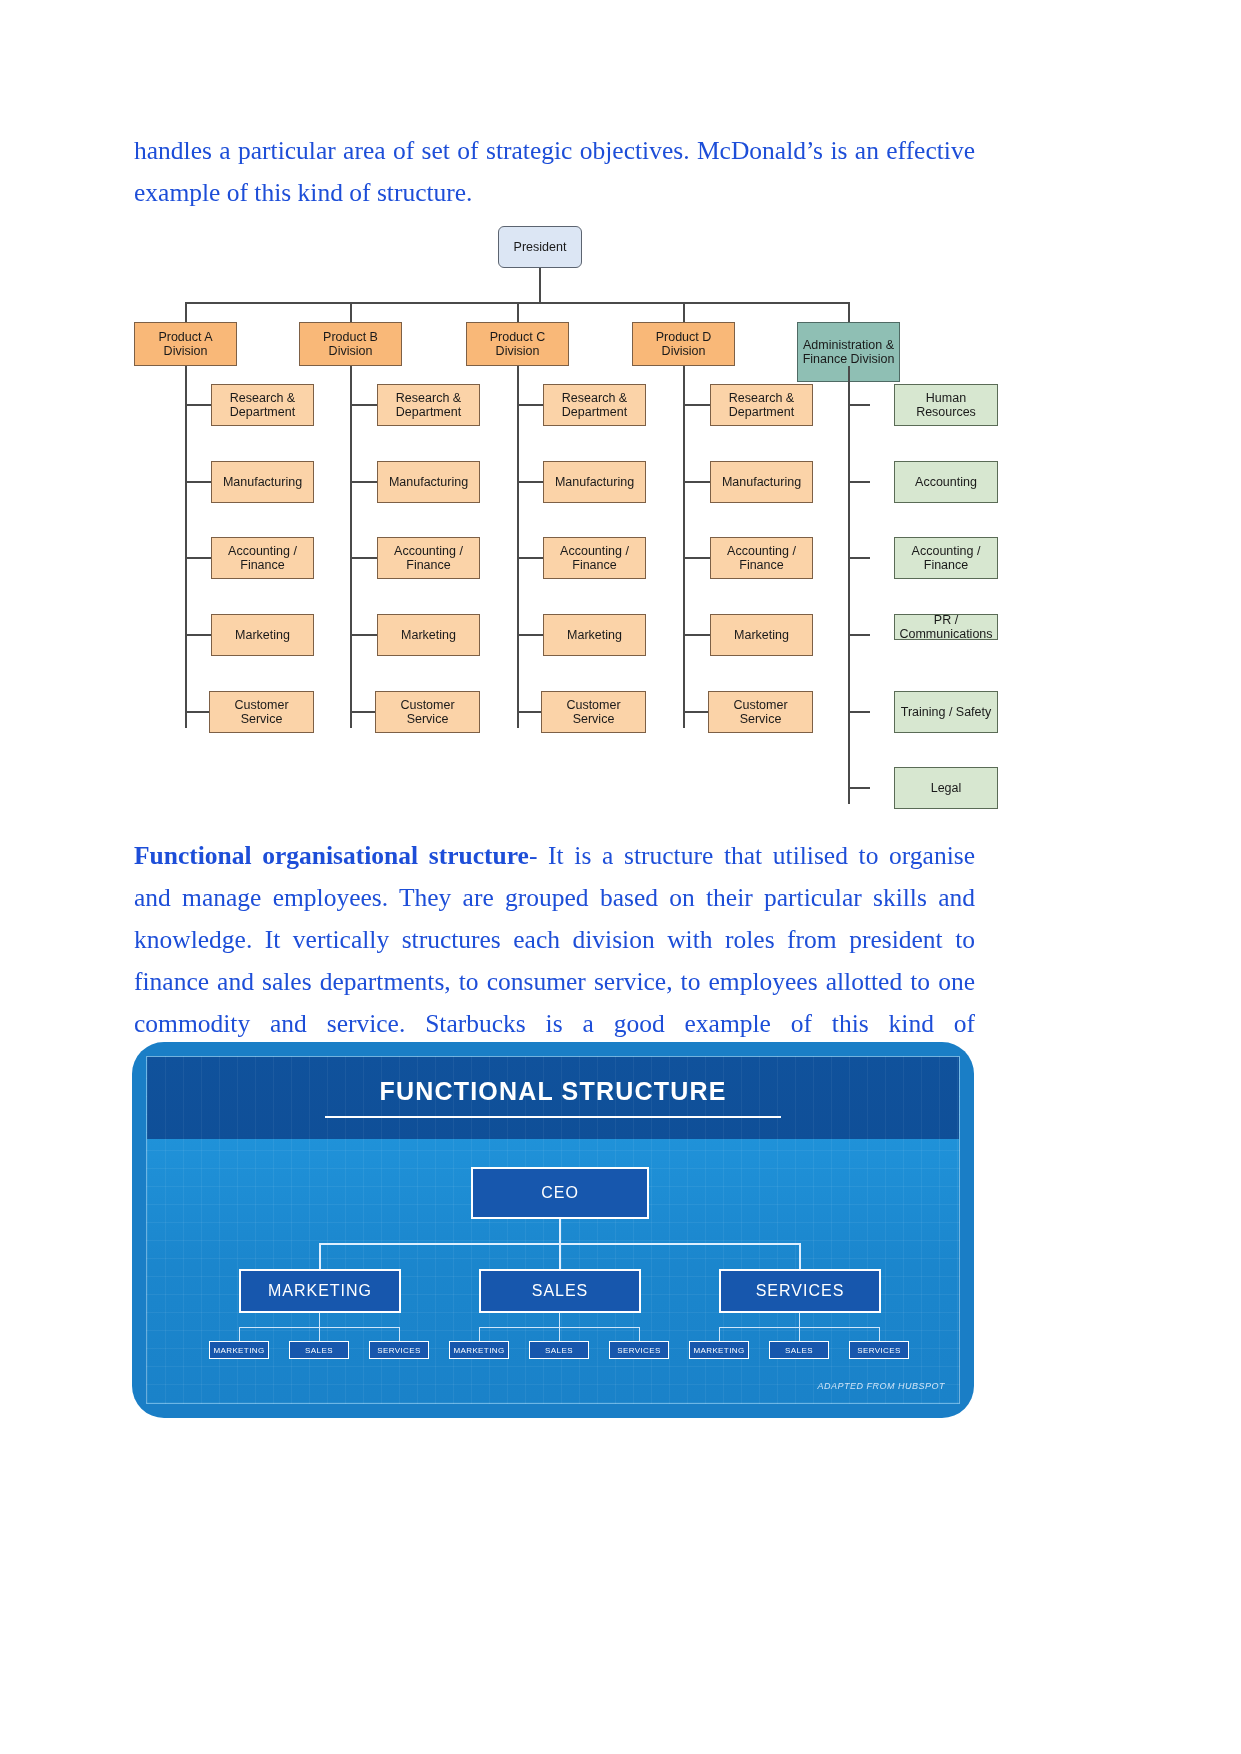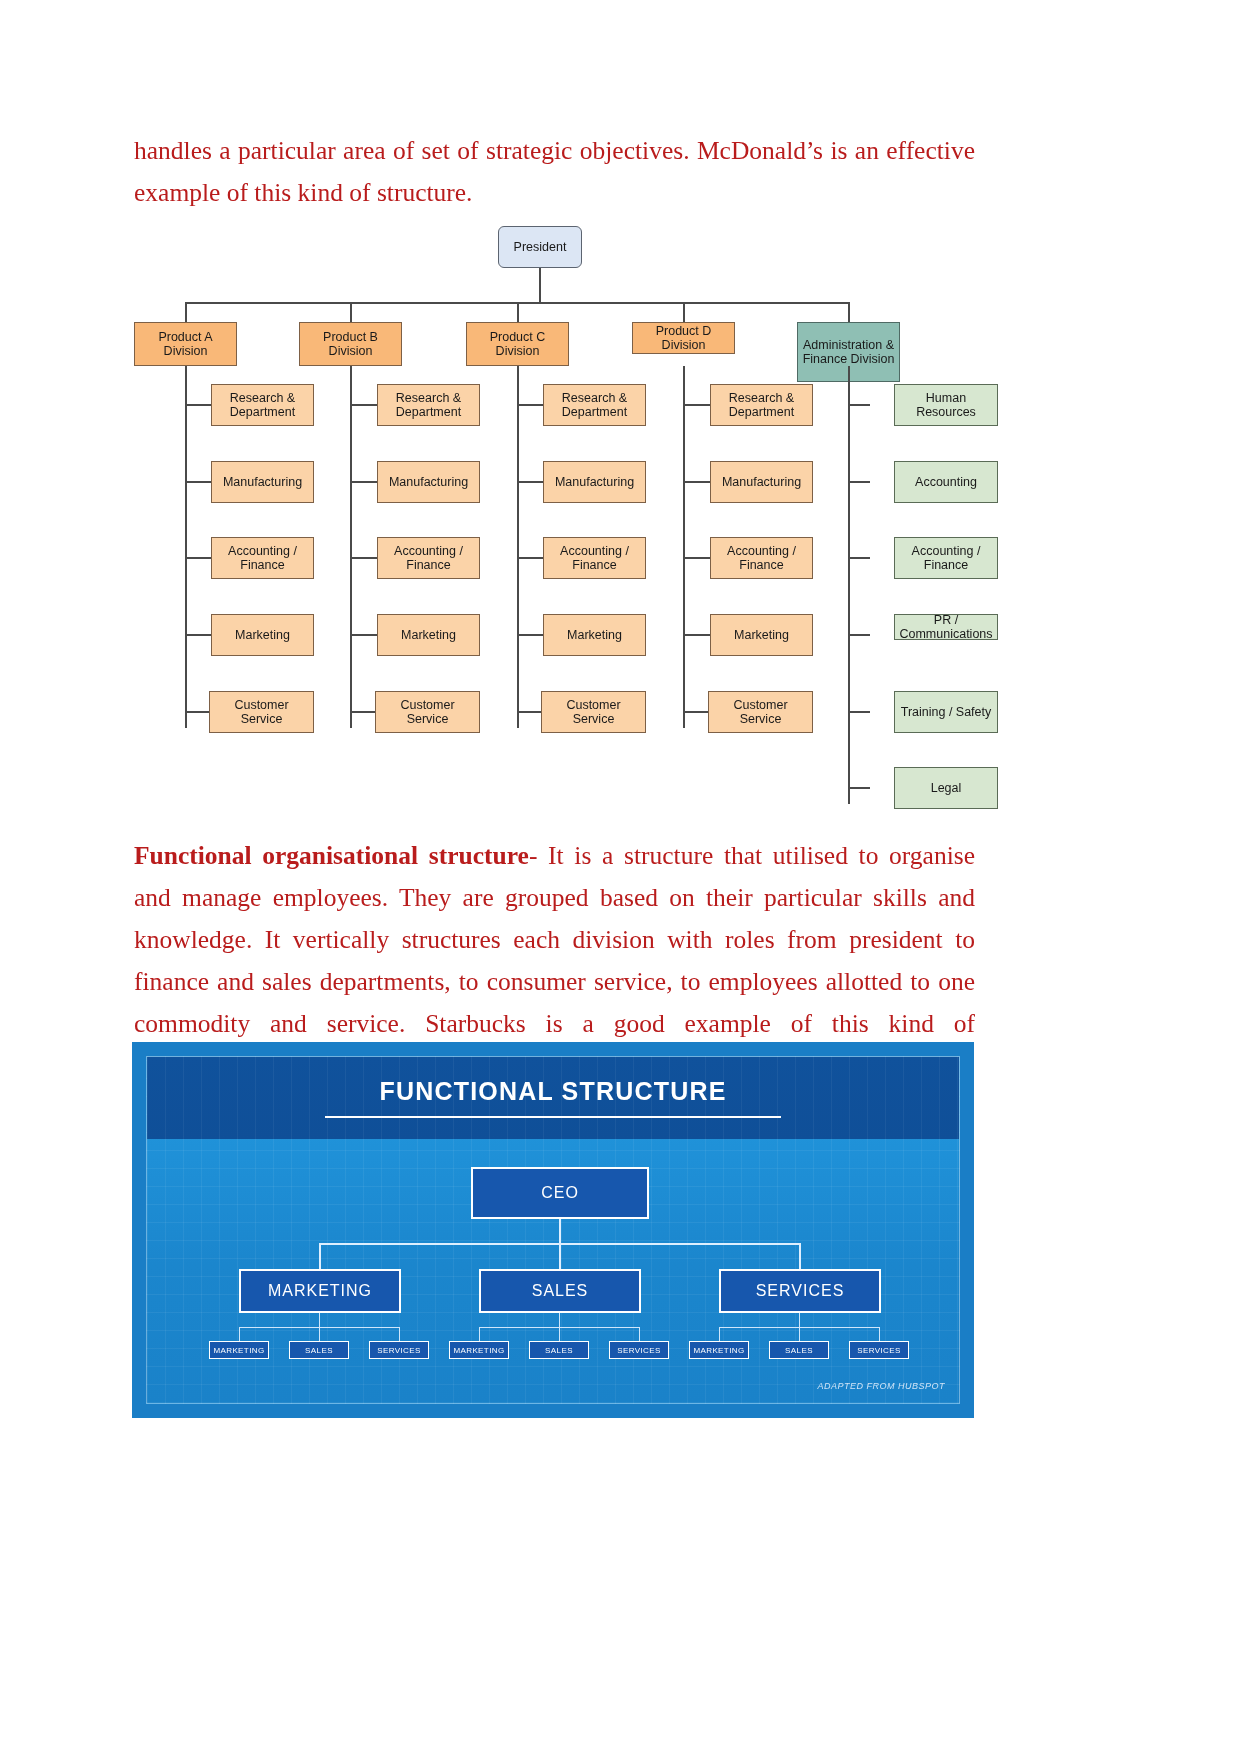--- a/index.html
+++ b/index.html
@@ -22,21 +22,21 @@
   }
   .body-text {
     position: absolute;
     left: 134px;
     width: 841px;
     font-family: "Liberation Serif", serif;
     font-size: 25.5px;
     line-height: 42px;
     text-align: justify;
     text-justify: inter-word;
-    color: #b91c1c;
+    color: #1d4ed8;
   }
   .body-text b { font-weight: bold; }
 
   
   .orgchart {
     position: absolute;
     left: 134px;
     top: 218px;
     width: 845px;
     height: 600px;
@@ -74,20 +74,21 @@
     left: 132px;
     top: 1042px;
     width: 842px;
     height: 376px;
     background:
       repeating-linear-gradient(90deg, rgba(255,255,255,0.055) 0 1px, rgba(0,0,0,0) 1px 16px),
       repeating-linear-gradient(0deg, rgba(255,255,255,0.055) 0 1px, rgba(0,0,0,0) 1px 16px),
       linear-gradient(180deg, #1f8ad2 0%, #1a7ec6 35%, #1druid 36%, #1878bf 100%);
     background-color: #1a7ec6;
     overflow: hidden;
+    border-radius: 32px;
   }
   .fs-inner {
     position: absolute;
     left: 14px; top: 14px; right: 14px; bottom: 14px;
     background:
       repeating-linear-gradient(90deg, rgba(255,255,255,0.06) 0 1px, rgba(0,0,0,0) 1px 18px),
       repeating-linear-gradient(0deg, rgba(255,255,255,0.06) 0 1px, rgba(0,0,0,0) 1px 18px),
       linear-gradient(180deg, #1e8fd8 0%, #2093da 20%, #1b86cd 60%, #1a82c9 100%);
     border: 1px solid rgba(255,255,255,0.35);
   }
@@ -169,21 +170,21 @@
     <div class="ln v" style="left:383px; top:84px; height:21px;"></div>
     <div class="ln v" style="left:549px; top:84px; height:21px;"></div>
     <div class="ln v" style="left:714px; top:84px; height:21px;"></div>
 
     <div class="ob ob-div" style="left:0px;   top:104px; width:103px; height:44px;">Product A
 Division</div>
     <div class="ob ob-div" style="left:165px; top:104px; width:103px; height:44px;">Product B
 Division</div>
     <div class="ob ob-div" style="left:332px; top:104px; width:103px; height:44px;">Product C
 Division</div>
-    <div class="ob ob-div" style="left:498px; top:104px; width:103px; height:32px;">Product D
+    <div class="ob ob-div" style="left:498px; top:104px; width:103px; height:44px;">Product D
 Division</div>
     <div class="ob ob-admin" style="left:663px; top:104px; width:103px; height:60px;">Administration &amp;
 Finance Division</div>
 
     <div class="ln v" style="left:51px; top:148px; height:362px;"></div>
     <div class="ln h" style="left:51px; top:186px; width:26px;"></div>
     <div class="ln h" style="left:51px; top:263px; width:26px;"></div>
     <div class="ln h" style="left:51px; top:339px; width:26px;"></div>
     <div class="ln h" style="left:51px; top:416px; width:26px;"></div>
     <div class="ln h" style="left:51px; top:493px; width:26px;"></div>

